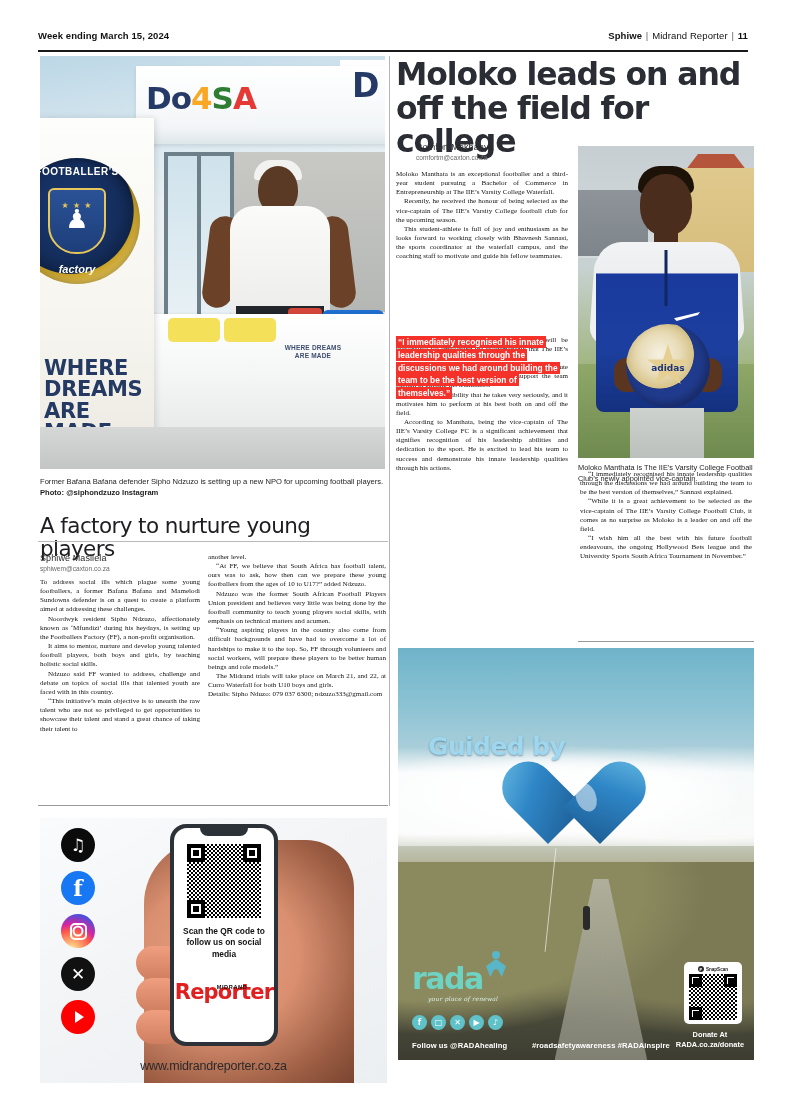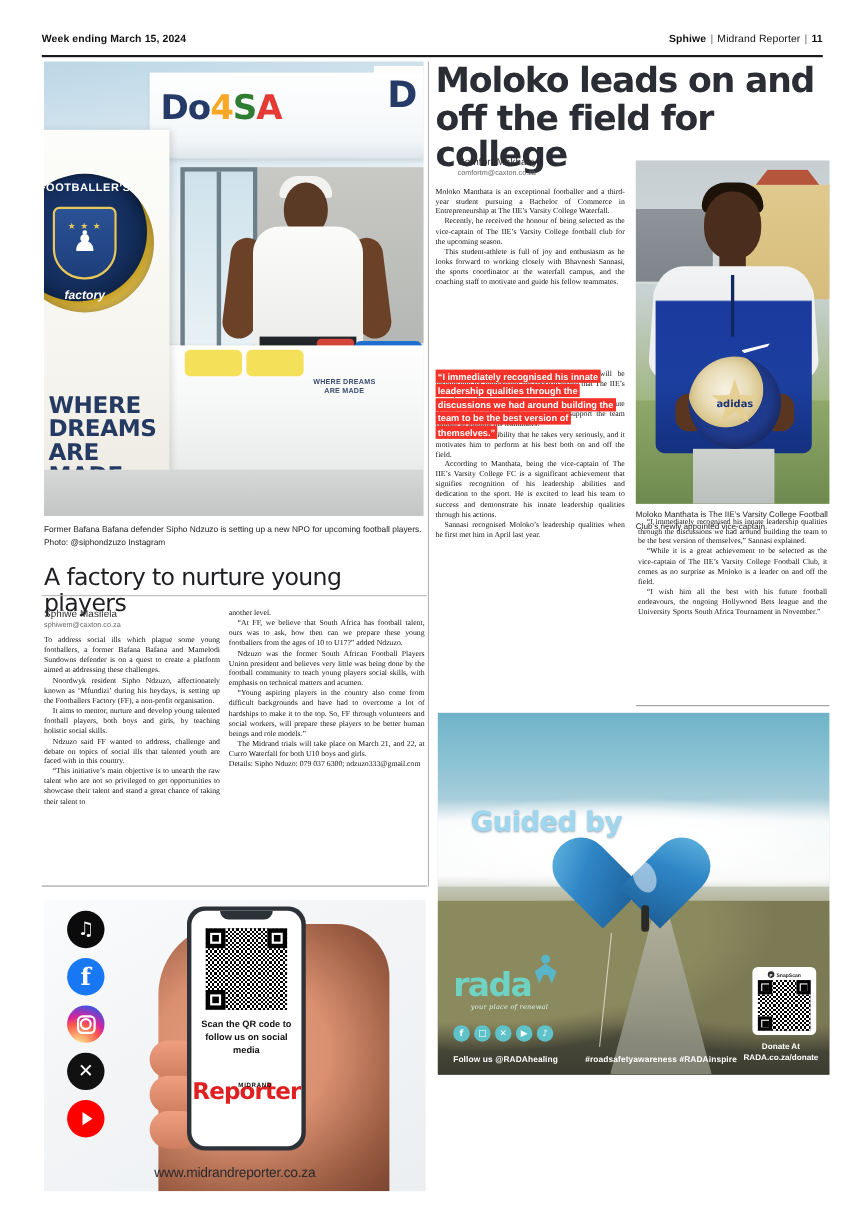--- a/index.html
+++ b/index.html
@@ -169,21 +169,21 @@
     position:absolute; left:0; bottom:0; width:100%; height:42px;
     background: linear-gradient(180deg,#d5d8d6 0%, #c3c6c4 100%);
   }
 
   
   .caption-left {
     position:absolute; left:40px; top:477px; width:345px;
     font-family:"Liberation Sans", sans-serif;
     font-size:7.6px; line-height:1.42; color:#1d1d1d;
   }
-  .caption-left b { font-weight:normal; }
+  .caption-left b { font-weight:bold; }
 
   .headline-secondary {
     position:absolute; left:40px; top:515px; width:348px;
     font-family:"DejaVu Sans", sans-serif;
     font-size:21.5px; font-weight:400; color:#1d1d22;
     letter-spacing:-.6px; line-height:1.06;
   }
 
   
   .byline-left { position:absolute; left:40px; top:553px; width:160px; }
@@ -411,21 +411,21 @@
     font-size:21px; font-weight:800; color:#e02020; letter-spacing:-.8px;
     line-height:.9; margin-top:-3px;
   }
   .soc-url {
     position:absolute; left:0; bottom:10px; width:100%; text-align:center;
     font-size:12.5px; color:#2a2a2a; letter-spacing:-.2px;
   }
 
   
   #ad-rada {
-    position:absolute; left:398px; top:648px; width:356px; height:329px;
+    position:absolute; left:398px; top:648px; width:356px; height:412px;
     overflow:hidden;
     background: linear-gradient(180deg,
       #6fb3c9 0%, #8cc3d4 14%, #b9d4dd 30%, #cfd8d3 44%,
       #a9a582 56%, #8e8a62 66%, #6e6a4e 78%, #4e4d3c 92%, #3d3d32 100%);
   }
   .rada-clouds {
     position:absolute; left:-10%; top:22%; width:120%; height:26%;
     background:
       radial-gradient(ellipse at 18% 60%, rgba(255,255,255,.92) 0 34%, rgba(255,255,255,0) 62%),
       radial-gradient(ellipse at 46% 48%, rgba(255,255,255,.78) 0 30%, rgba(255,255,255,0) 58%),
@@ -642,21 +642,20 @@
 
   <div class="col" id="right-col-1">
     <p class="first">Moloko Manthata is an exceptional footballer and a third-year student pursuing a Bachelor of Commerce in Entrepreneurship at The IIE’s Varsity College Waterfall.</p>
     <p>Recently, he received the honour of being selected as the vice-captain of The IIE’s Varsity College football club for the upcoming season.</p>
     <p>This student-athlete is full of joy and enthusiasm as he looks forward to working closely with Bhavnesh Sannasi, the sports coordinator at the waterfall campus, and the coaching staff to motivate and guide his fellow teammates.</p>
     <div style="height:74px"></div>
     <p>In his new role as vice-skipper, Manthata will be responsible for embodying the sportsmanship that The IIE’s Varsity College Football Club holds dear.</p>
     <p>He is thrilled by the opportunity to contribute significantly to the team’s success and support the team captain in guiding his teammates.</p>
     <p>This is a responsibility that he takes very seriously, and it motivates him to perform at his best both on and off the field.</p>
     <p>According to Manthata, being the vice-captain of The IIE’s Varsity College FC is a significant achievement that signifies recognition of his leadership abilities and dedication to the sport. He is excited to lead his team to success and demonstrate his innate leadership qualities through his actions.</p>
-    <p>Sannasi recognised Moloko’s leadership qualities when he first met him in April last year.</p>
   </div>
 
   <div class="pullquote">
     <span>“I immediately recognised his innate leadership qualities through the discussions we had around building the team to be the best version of themselves.”</span>
   </div>
 
   <div class="photo" id="photo-moloko">
     <div class="mo-sky"></div>
     <div class="mo-building-l"></div>
     <div class="mo-roof"></div>

